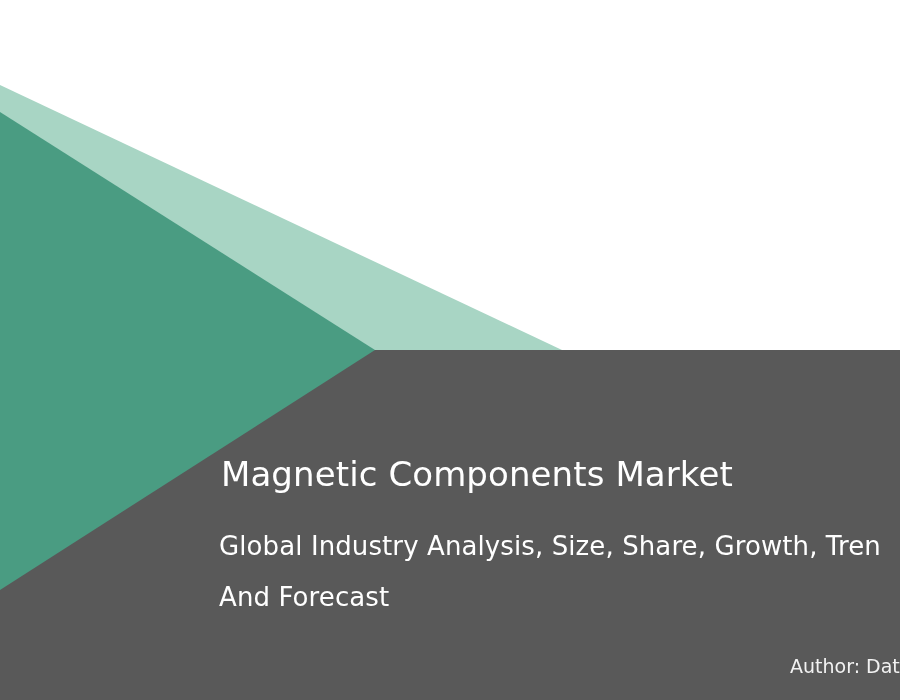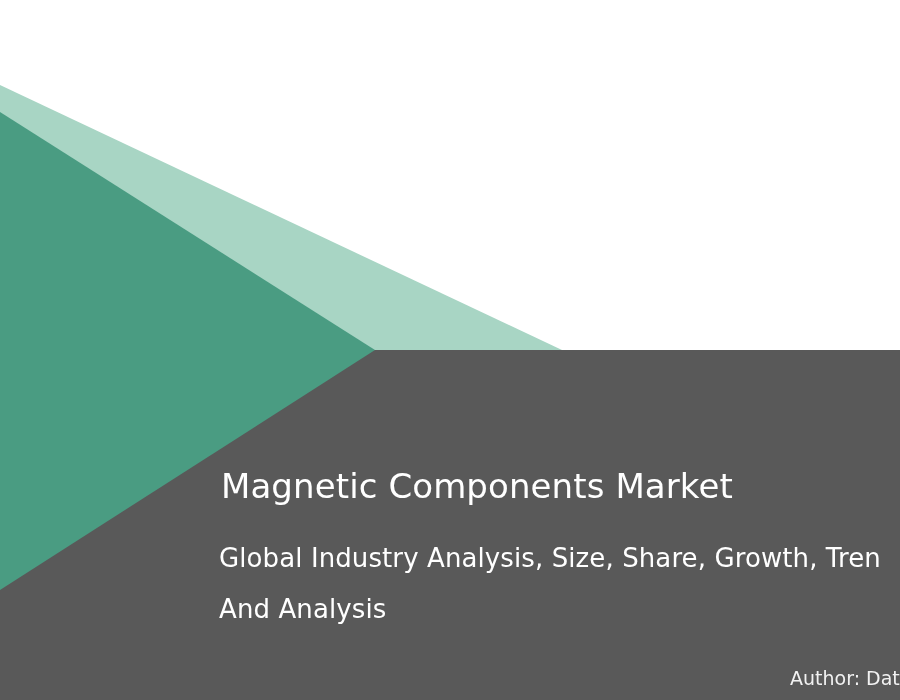--- a/index.html
+++ b/index.html
@@ -29,21 +29,21 @@
     position: absolute;
     top: 0;
     left: 0;
     width: 900px;
     height: 700px;
     display: block;
     pointer-events: none;
   }
   .text-layer {
     position: absolute;
-    top: 12px;
+    top: 0;
     left: 0;
     width: 900px;
     height: 564px;
   }
   .title {
     position: absolute;
     left: 221px;
     top: 452px;
     font-size: 34px;
     line-height: 44px;
@@ -98,18 +98,18 @@
     <polygon points="0,85 562,350 0,350" fill="#A8D5C4"></polygon>
 
     <polygon points="0,112 375,350 0,590" fill="#4A9C82"></polygon>
   </svg>
 
   <div class="text-layer">
     <div class="title">Magnetic Components Market</div>
 
     <div class="subtitle">Global  Industry Analysis, Size, Share, Growth, Tren</div>
 
-    <div class="subtitle-line-2">And  Analysis</div>
+    <div class="subtitle-line-2">And  Forecast</div>
 
     <div class="author">Author: Data</div>
   </div>
 
 </div>
 
 </body></html>

